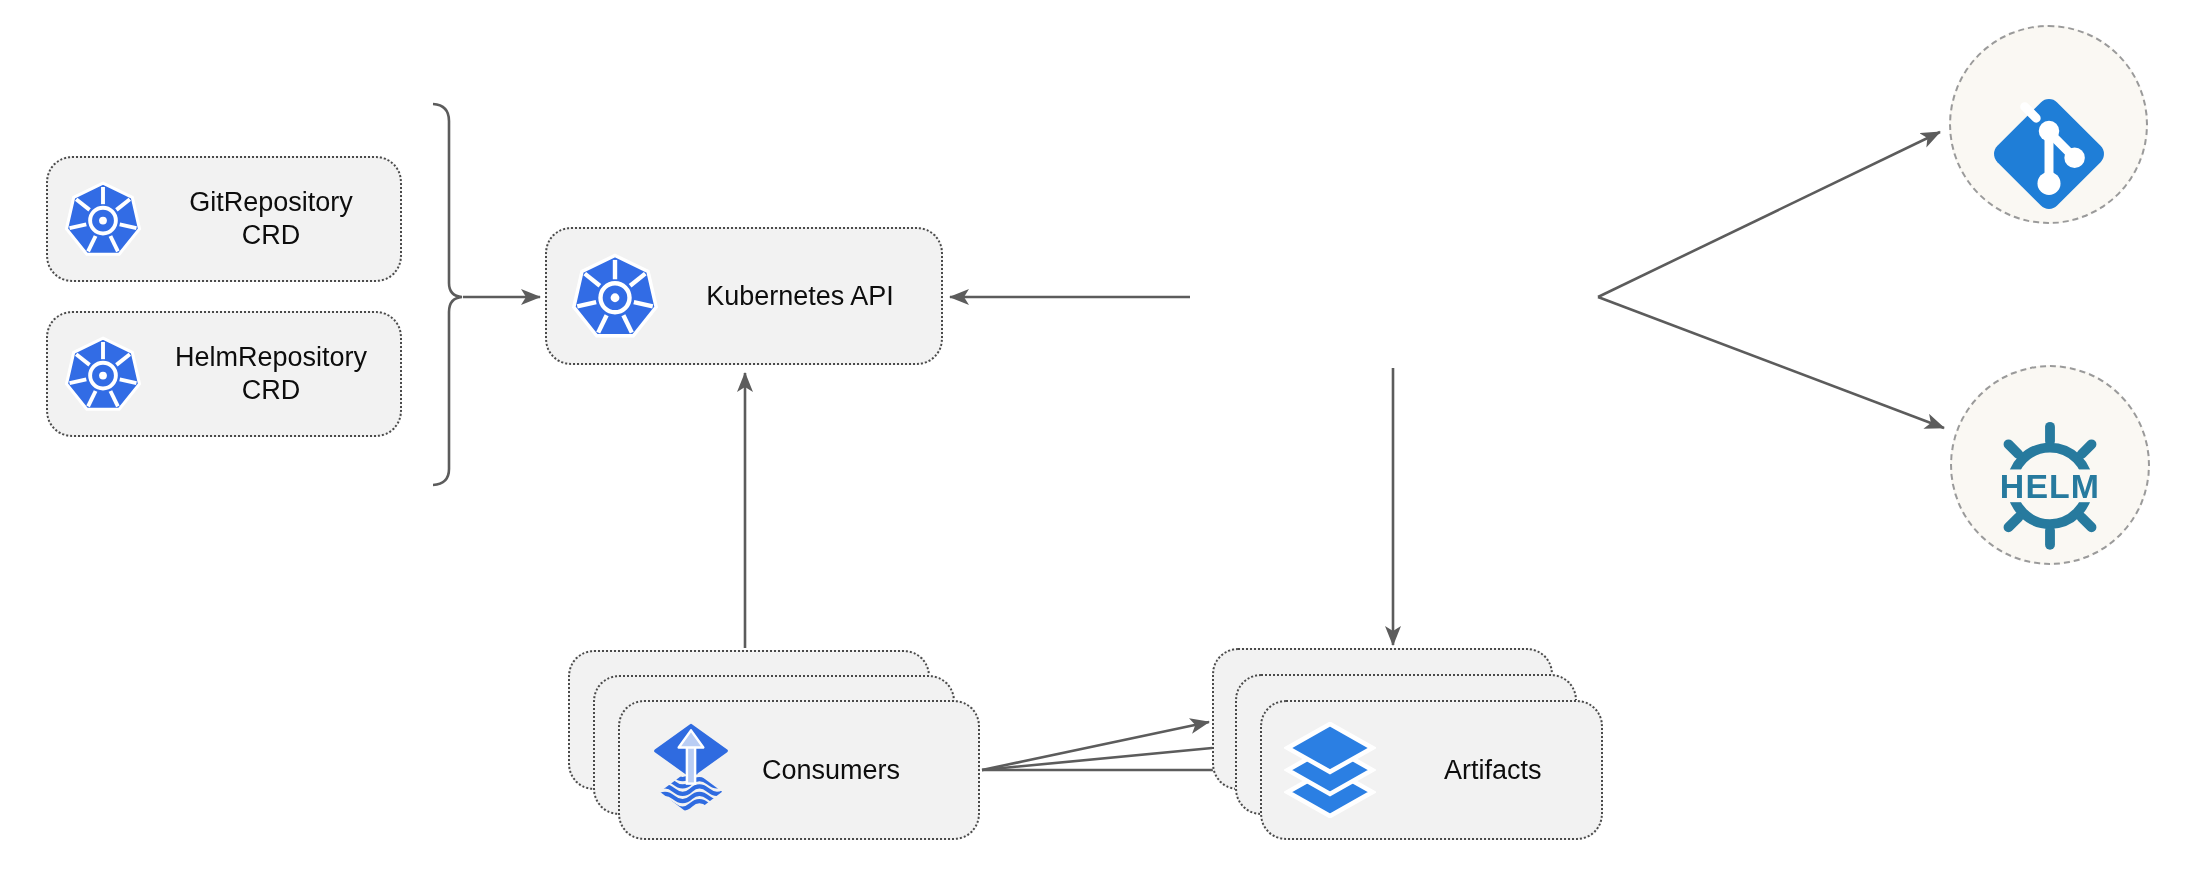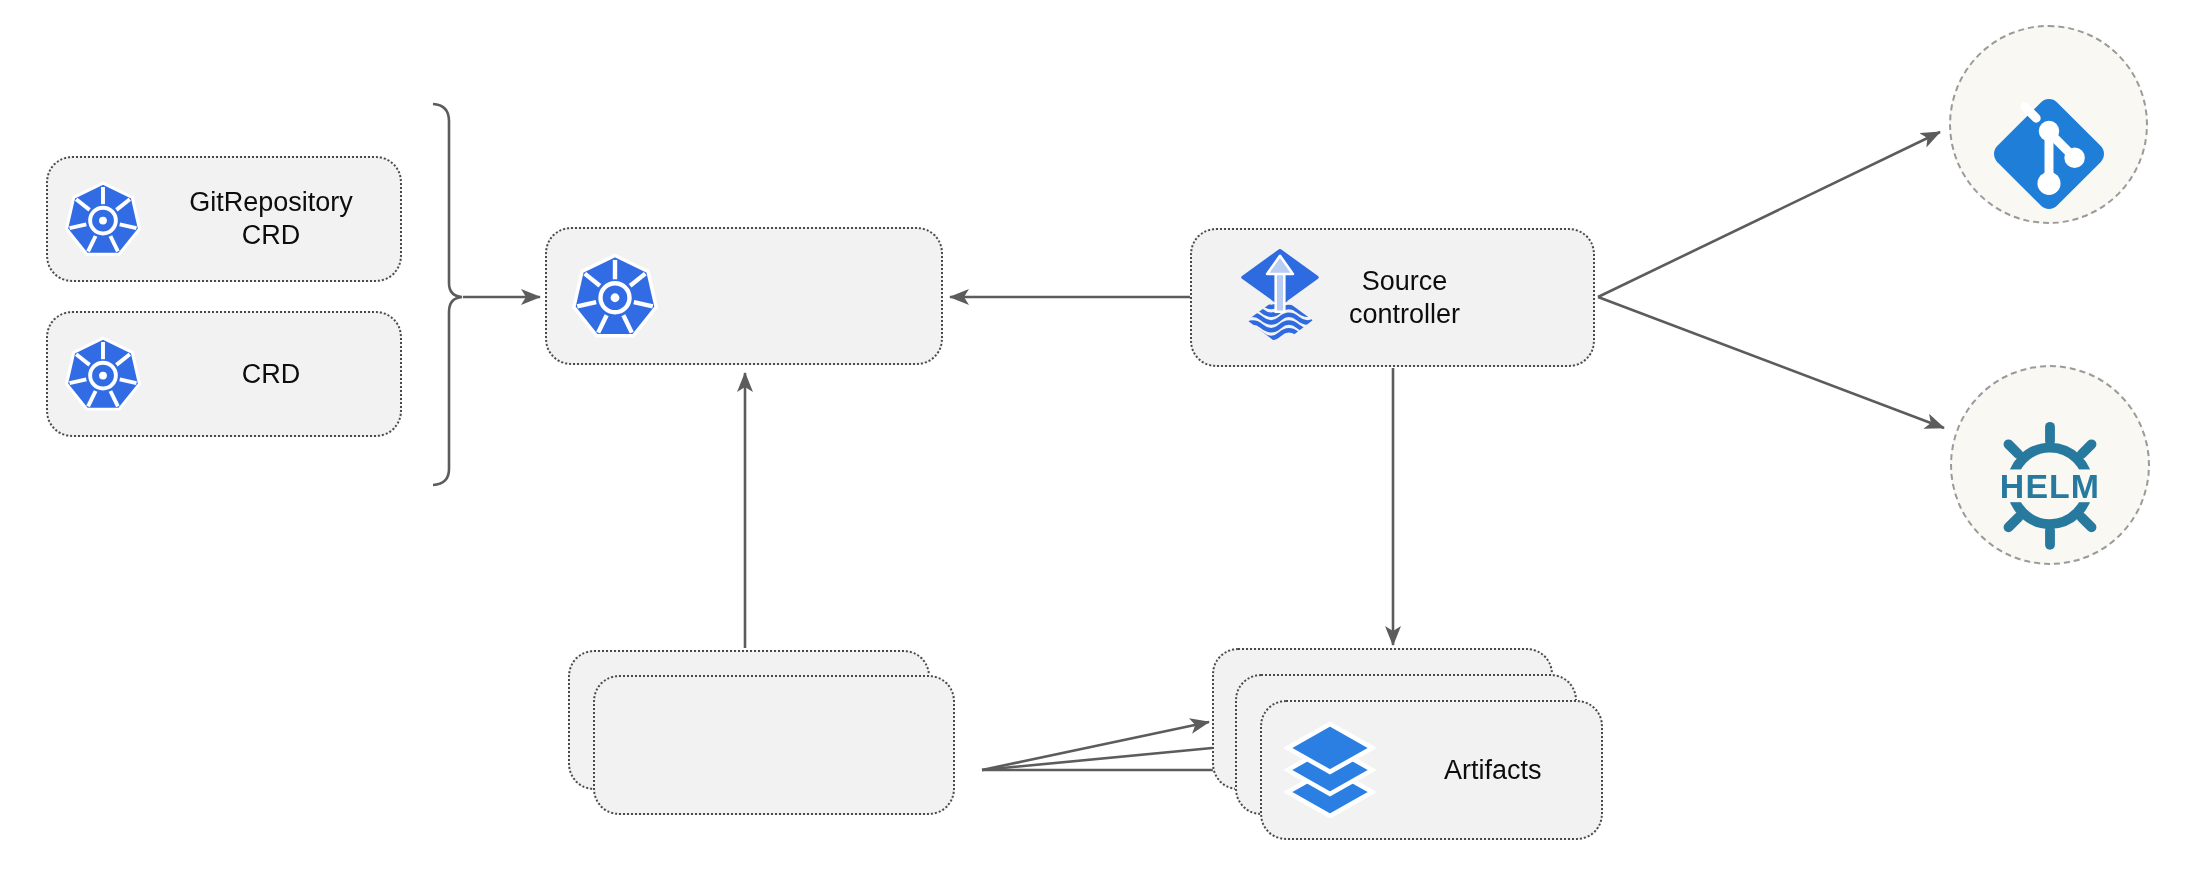--- a/index.html
+++ b/index.html
@@ -107,46 +107,49 @@
     </span>
   </div>
 
   <div class="node" style="left:46px;top:311px;width:356px;height:126px;">
     <span class="icon" style="margin-left:16px;">
       <svg viewBox="0 0 100 100" width="78" height="78">
           <use href="#sym-k8s"></use>
         </svg>
     </span>
     <span class="label grow">
+      <span class="ln">HelmRepository</span>
       <span class="ln">CRD</span>
     </span>
   </div>
 
   <div class="node" style="left:545px;top:227px;width:398px;height:138px;">
     <span class="icon" style="margin-left:24px;">
       <svg viewBox="0 0 100 100" width="88" height="88">
           <use href="#sym-k8s"></use>
         </svg>
     </span>
-  </div>
-
-  <div class="node" style="left:1190px;top:228px;width:405px;height:139px;">
-    <span class="icon" style="margin-left:45px;">
-      <svg viewBox="0 0 100 116" width="86" height="100">
-          <use href="#sym-flux"></use>
-        </svg>
-    </span>
-    <span class="label" style="margin-left:26px;">
-      <span class="ln">Source</span>
-      <span class="ln">controller</span>
-    </span>
-  </div>
+    <span class="label grow">
+      <span class="ln">Kubernetes API</span>
+    </span>
+  </div>
+
 
   <div class="node" style="left:568px;top:650px;width:362px;height:140px;"></div>
   <div class="node" style="left:593px;top:675px;width:362px;height:140px;"></div>
+  <div class="node" style="left:618px;top:700px;width:362px;height:140px;">
+    <span class="icon" style="margin-left:30px;">
+      <svg viewBox="0 0 100 116" width="82" height="95">
+          <use href="#sym-flux"></use>
+        </svg>
+    </span>
+    <span class="label" style="margin-left:30px;">
+      <span class="ln">Consumers</span>
+    </span>
+  </div>
 
   <div class="node" style="left:1212px;top:648px;width:341px;height:142px;"></div>
   <div class="node" style="left:1235px;top:674px;width:342px;height:141px;"></div>
   <div class="node" style="left:1260px;top:700px;width:343px;height:140px;gap:20px;">
     <span class="icon" style="margin-left:22px;">
       <svg viewBox="0 0 100 104" width="92" height="96">
           <use href="#sym-layers"></use>
         </svg>
     </span>
     <span class="label" style="margin-left:48px;">

